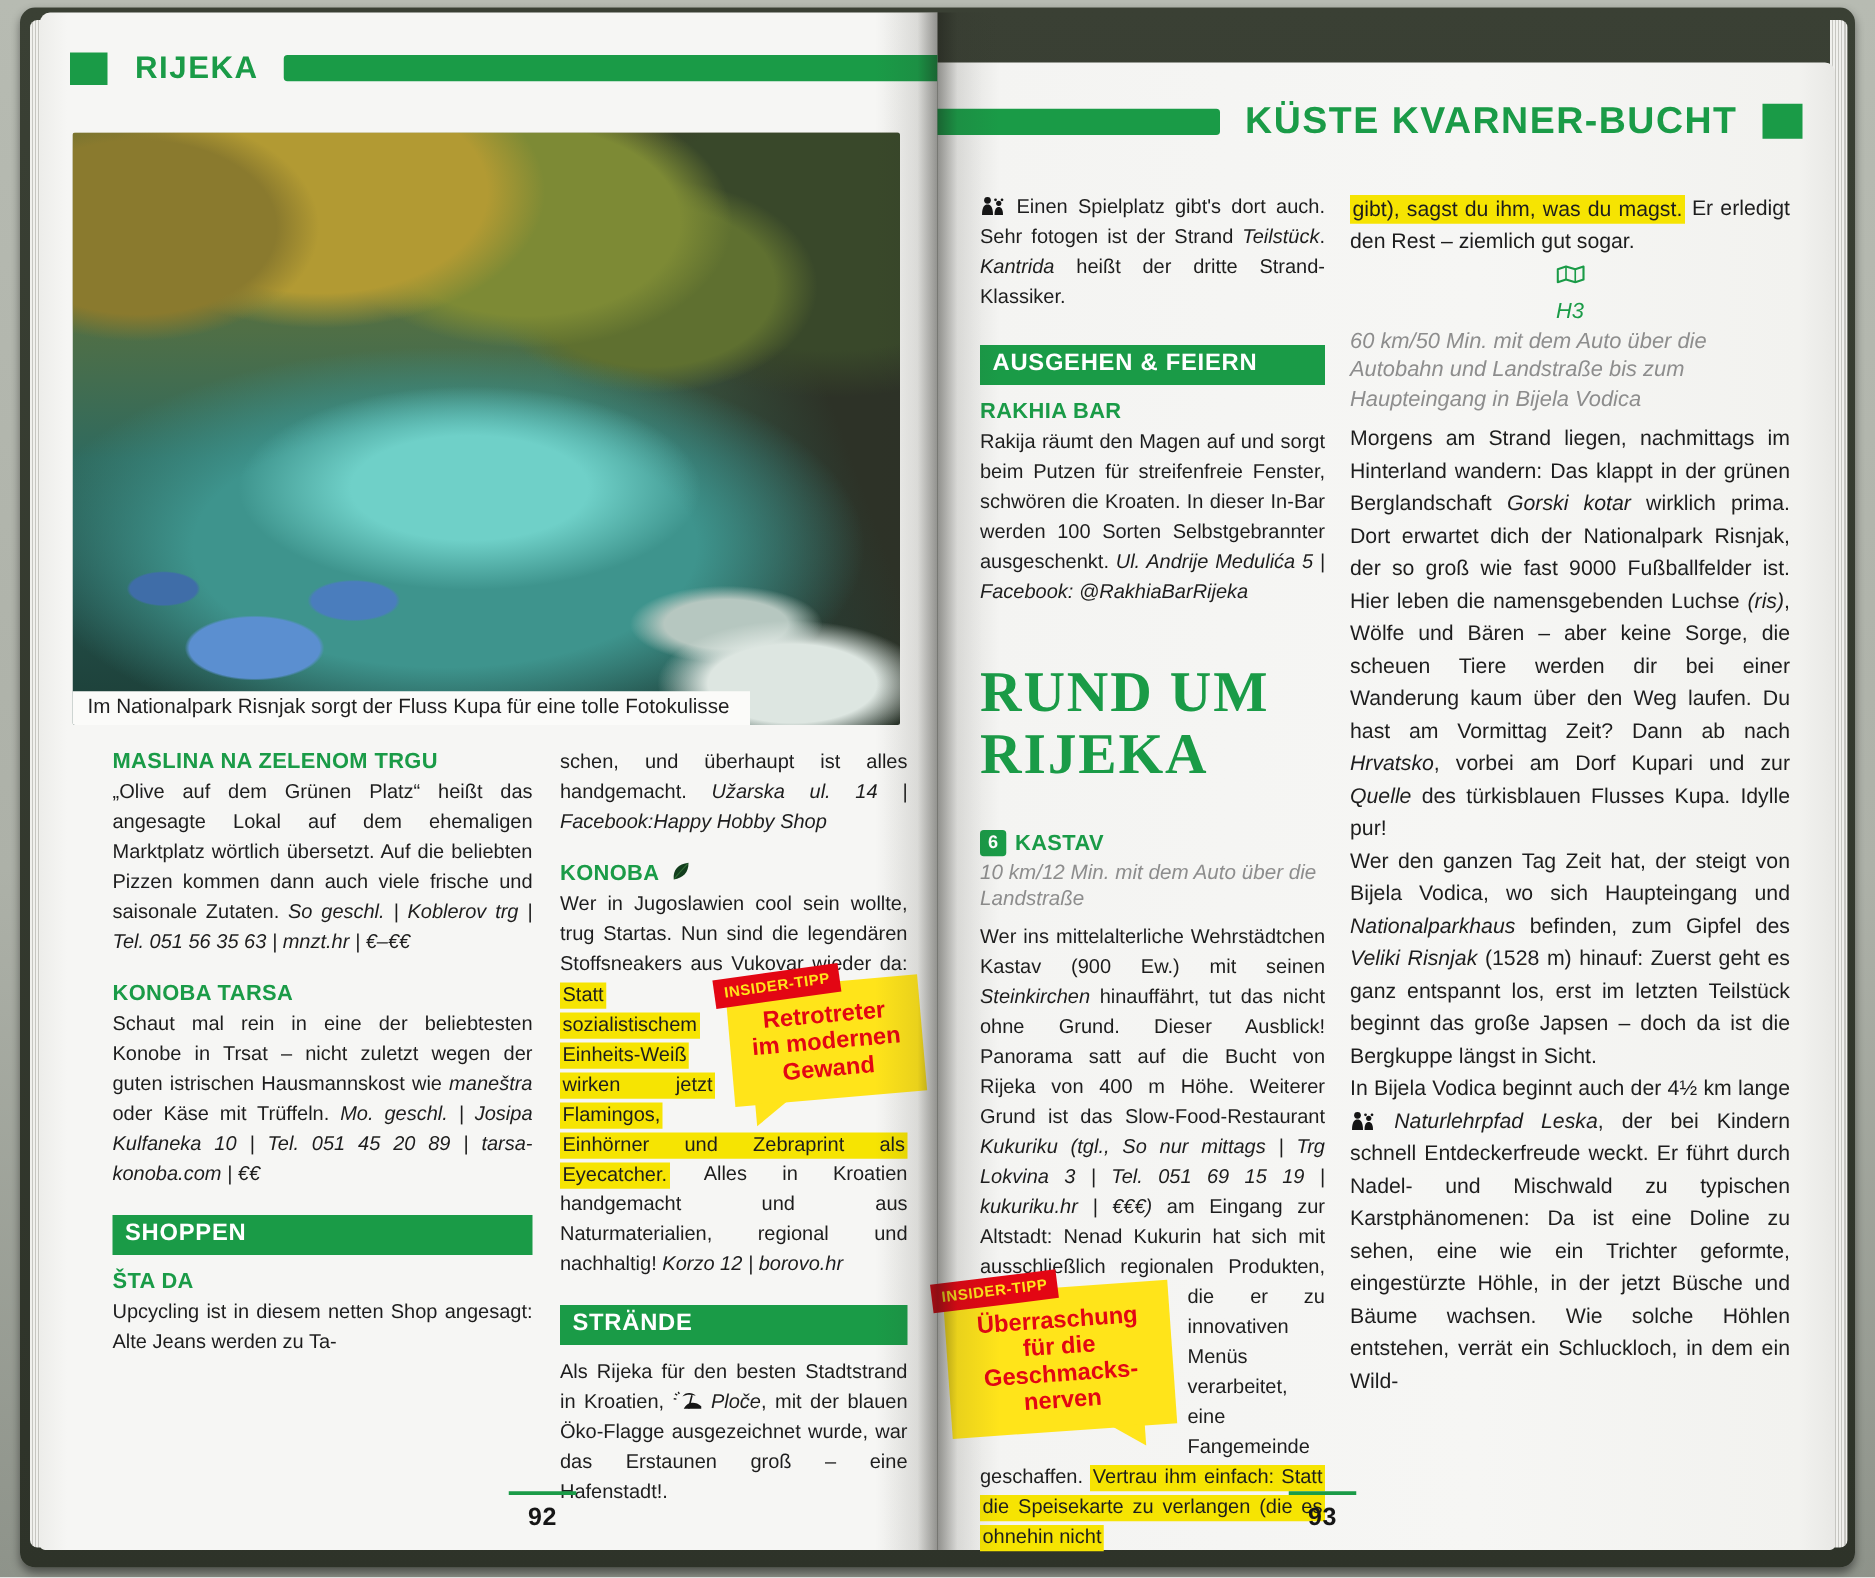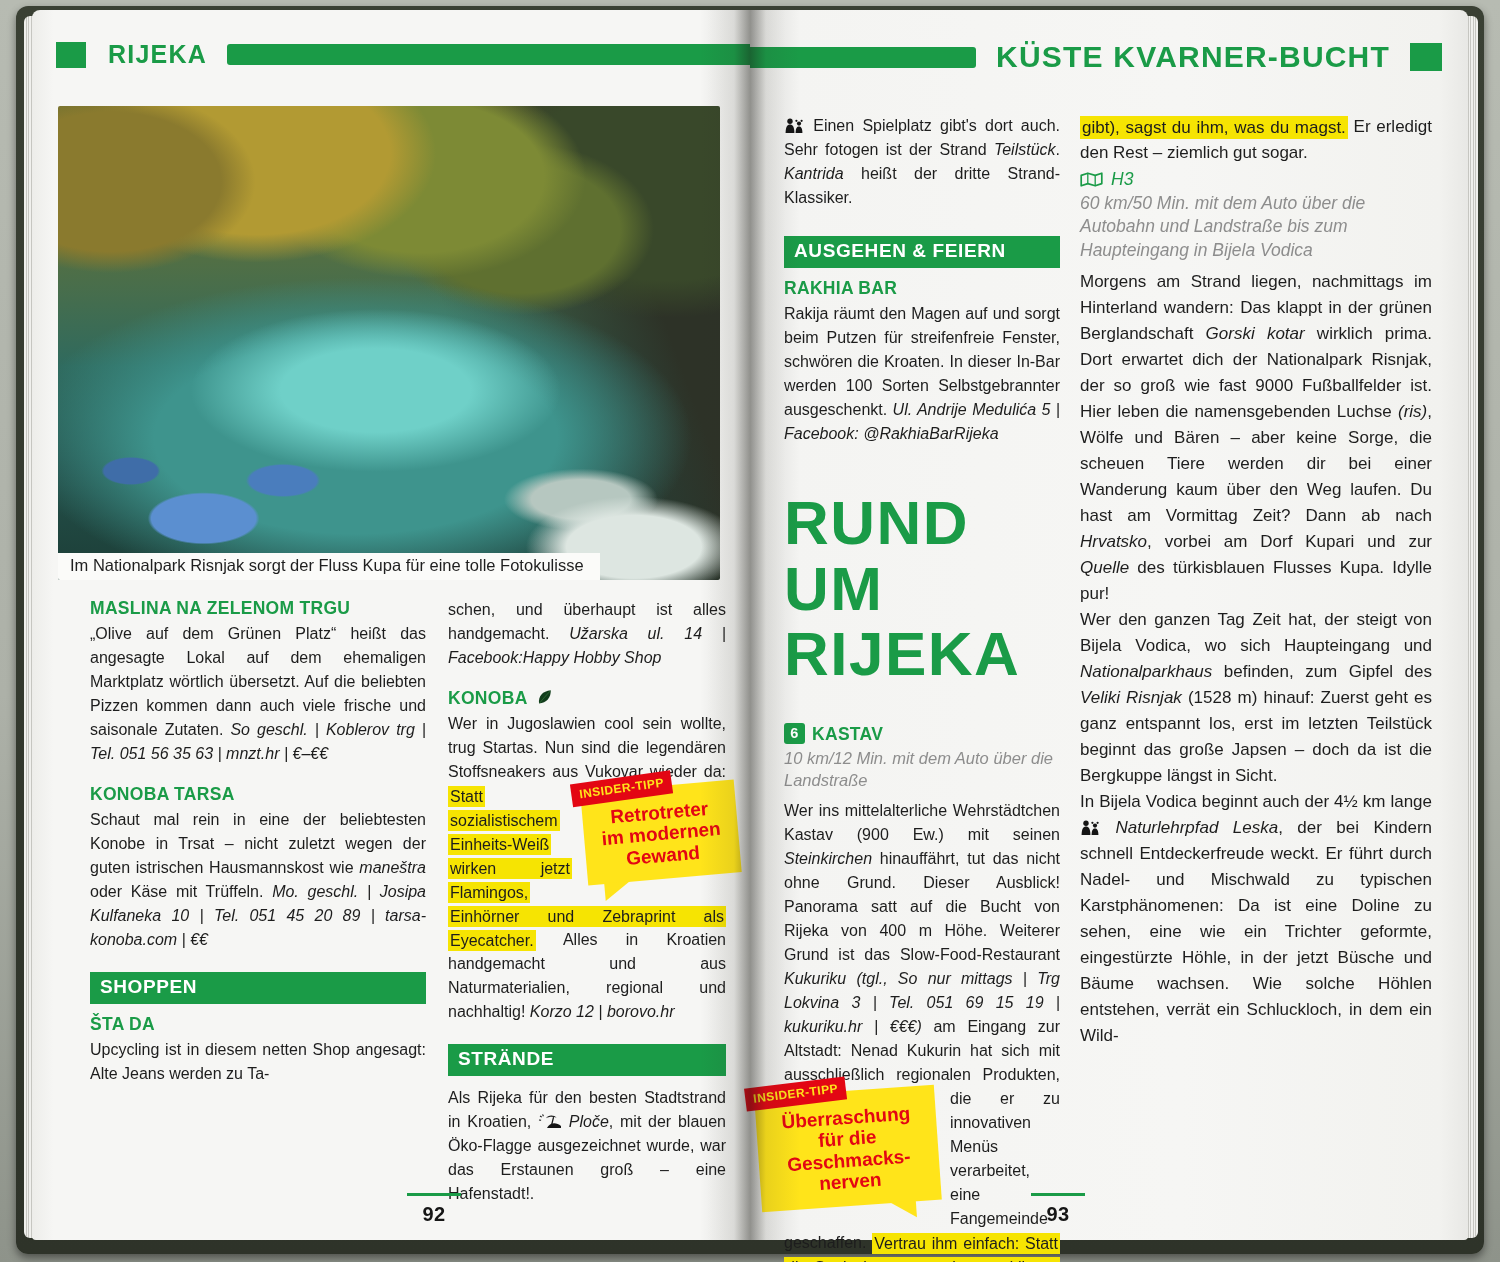--- a/index.html
+++ b/index.html
@@ -16,21 +16,21 @@
   .edge-stack { position:absolute; top:16px; bottom:24px; }
   .edge-left { left:24px; width:12px; border-radius:6px 0 0 6px;
     background:repeating-linear-gradient(90deg,#f0f0ed 0 1.5px,#c6c6c1 1.5px 2.5px); }
   .edge-right { right:22px; width:14px; border-radius:0 6px 6px 0;
     background:repeating-linear-gradient(90deg,#f0f0ed 0 1.5px,#c6c6c1 1.5px 2.5px); }
 
   .page { position:absolute; top:10px; bottom:22px; }
   .page-left { left:32px; width:718px; border-radius:8px 0 0 4px;
     background:linear-gradient(90deg,#ededea 0,#f6f6f4 3%,#f6f6f4 94%,#e9e9e6 100%); }
   .page-right { left:750px; width:718px; border-radius:0 8px 4px 0;
-    background:linear-gradient(90deg,#e6e6e3 0,#f4f4f2 5%,#f6f6f4 60%,#f2f2ef 96%,#e8e8e5 100%); }
+    background:linear-gradient(90deg,#e6e6e3 0,#f4f4f2 5%,#f6f6f4 60%,#f2f2ef 96%,#e8e8e5 100%);margin-top:40px; }
 
   .gutter { position:absolute; left:700px; width:100px; top:10px; bottom:22px; z-index:6; pointer-events:none;
     background:linear-gradient(90deg,rgba(45,45,40,0) 0%,rgba(45,45,40,.10) 34%,rgba(25,25,20,.42) 50%,rgba(45,45,40,.10) 66%,rgba(45,45,40,0) 100%); }
 
   
   .hdr { position:absolute; top:30px; left:0; right:0; display:flex; align-items:center; }
   .hdr-square { width:30px; height:26px; background:var(--green); flex:none; }
   .hdr-title { font-weight:700; color:var(--green); letter-spacing:1.2px; white-space:nowrap; }
   .hdr-bar { flex:1; height:21px; background:var(--green); }
   .hdr-left { padding-left:24px; }
@@ -74,37 +74,37 @@
   .colD .body { font-size:17px; line-height:1.53; }
   .flush { margin-bottom:0; }
 
   .h-entry { color:var(--green); font-size:17.5px; font-weight:700; letter-spacing:.3px; margin:0 0 3px; }
   .mt { margin-top:18px; }
   .h-entry .tx-icon { margin-left:8px; }
 
   .banner { clear:both; background:var(--green); color:#fff; font-size:19px; font-weight:700;
     letter-spacing:.6px; padding:4px 10px 6px; margin:20px 0 10px; }
 
-  .big-title { color:var(--green); font-size:62px; font-weight:800; line-height:1.06;
-    letter-spacing:1.5px; white-space:pre-line; margin:44px 0 36px; }
+  .big-title { color:var(--green); font-size:46px; font-weight:800; line-height:1.06;
+    letter-spacing:1.5px; white-space:pre-line; margin:44px 0 36px;font-family:Liberation Serif, serif; }
 
   .directions { color:#8d8d8d; font-style:italic; font-size:16.5px; line-height:1.33; margin:2px 0 7px; }
   .colD .directions { font-size:17.5px; }
 
   .badge { display:inline-block; min-width:21px; height:21px; background:var(--green); color:#fff;
     font-size:14.5px; font-weight:700; line-height:21px; text-align:center; border-radius:3px;
     margin-right:7px; vertical-align:2px; padding:0 2px; }
   .star { color:var(--red); font-size:23px; margin-left:8px; vertical-align:-2px; font-family:"DejaVu Sans",sans-serif; }
 
   .hl { background:var(--hl); padding:1.5px 2px 2.5px; box-decoration-break:clone; -webkit-box-decoration-break:clone; }
   .it { font-style:italic; }
   .tx-icon svg { vertical-align:-2px; }
 
   .map-ref { display:flex; align-items:center; gap:8px; color:var(--green); font-style:italic;
-    font-size:17.5px; margin:3px 0 0; }
+    font-size:17.5px; margin:3px 0 0;flex-direction:column; }
 
   
   .tip { display:block; position:relative; z-index:2; }
   .tip-r { float:right; width:154px; margin:2px -12px 16px 12px; transform:rotate(-5deg); }
   .tip-l { float:left; width:180px; margin:4px 12px 18px -26px; transform:rotate(-4deg); }
   .tip-ribbon { position:absolute; top:-12px; left:-9px; background:var(--red); color:var(--tipyellow);
     font-size:12px; font-weight:700; letter-spacing:.5px; padding:2px 8px 3px; transform:rotate(-3deg); white-space:nowrap; }
   .tip-text { display:block; background:var(--tipyellow); color:var(--red); font-weight:700;
     font-size:19px; line-height:1.13; text-align:center; padding:16px 6px 13px; white-space:pre-line; }
   .tip-tail { position:absolute; width:0; height:0; border-style:solid; }

